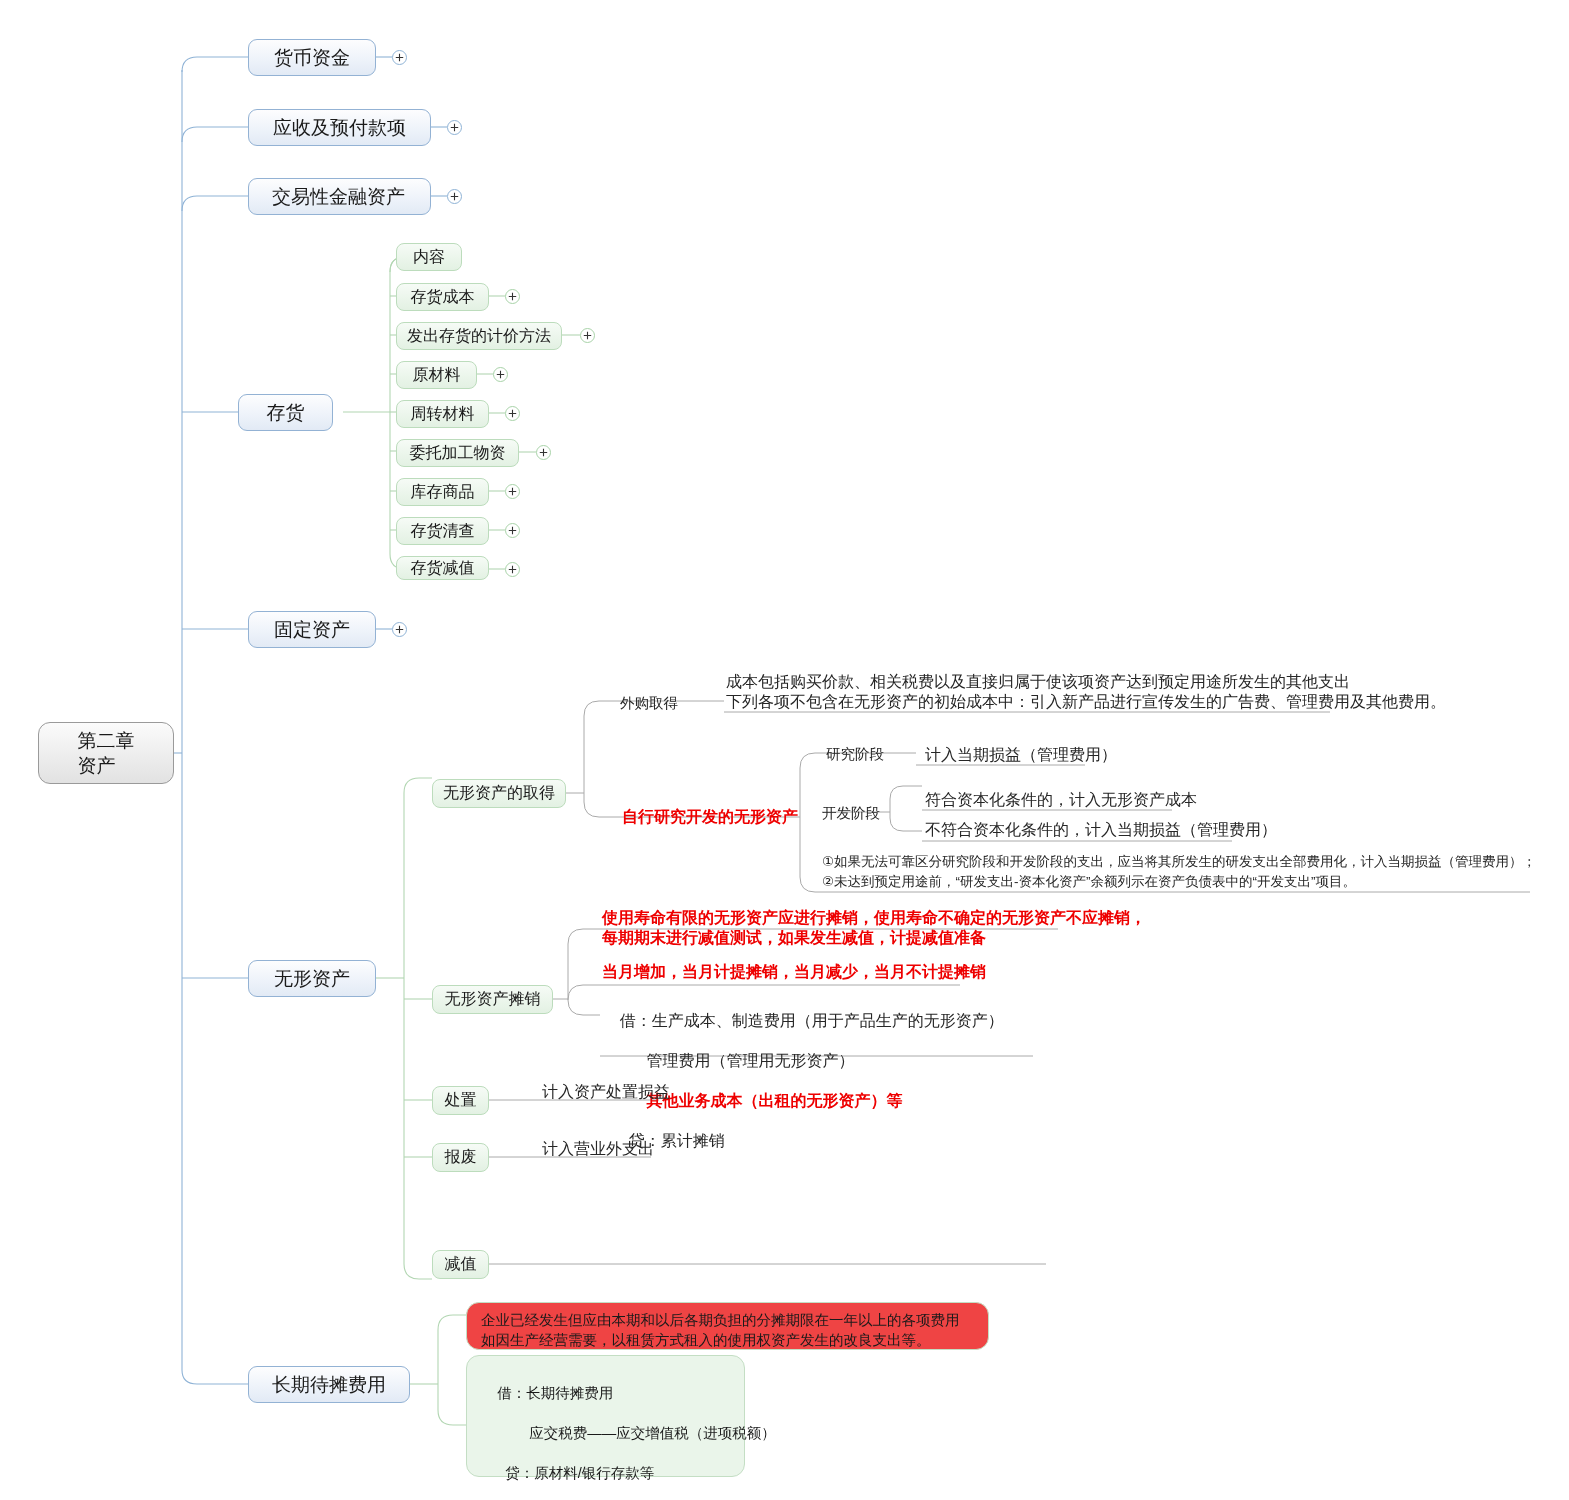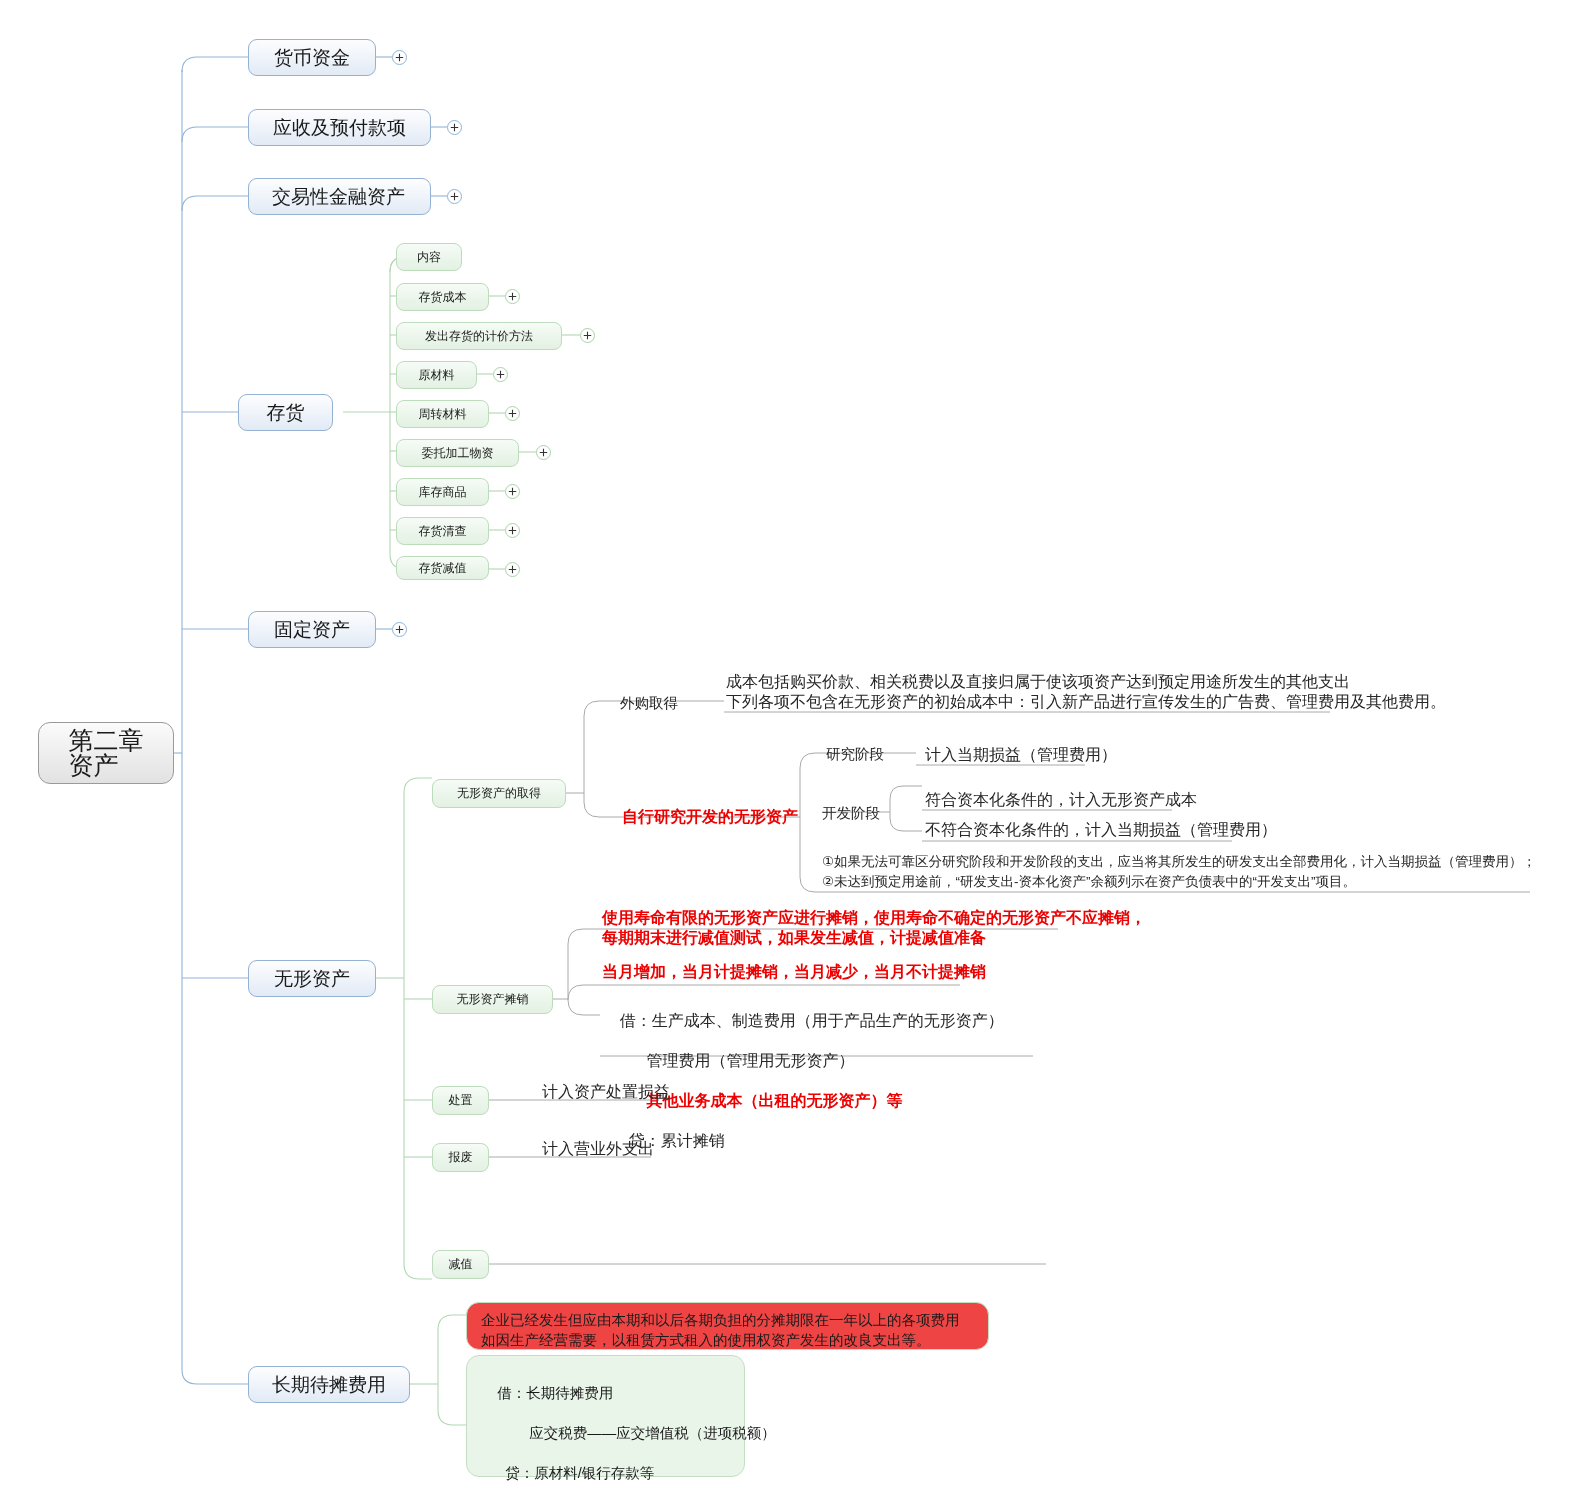--- a/index.html
+++ b/index.html
@@ -5,28 +5,28 @@
   html,body{margin:0;padding:0;background:#ffffff;}
   body{font-family:"Liberation Sans","DejaVu Sans",sans-serif;}
   #canvas{position:relative;width:1569px;height:1500px;background:#fff;overflow:hidden;}
   #wires{position:absolute;left:0;top:0;width:1569px;height:1500px;}
 
   
   .node{position:absolute;box-sizing:border-box;display:flex;align-items:center;
         justify-content:center;text-align:left;white-space:nowrap;color:#1a1a1a;}
 
   .root{background:linear-gradient(180deg,#fbfbfb 0%,#ededed 55%,#e2e2e2 100%);
-        border:1px solid #9a9a9a;border-radius:12px;font-size:25px;line-height:25px;
+        border:1px solid #9a9a9a;border-radius:12px;font-size:19px;line-height:25px;
         white-space:pre;padding:0 14px;}
 
   .lvl1{background:linear-gradient(180deg,#fdfdfe 0%,#eef3fa 55%,#e2eaf5 100%);
         border:1px solid #93b2d4;border-radius:9px;font-size:19px;padding:0 14px;}
 
   .lvl2{background:linear-gradient(180deg,#f6fbf6 0%,#eaf5ea 60%,#e3f1e3 100%);
-        border:1px solid #bcdcbc;border-radius:8px;font-size:12px;padding:0 10px;}
+        border:1px solid #bcdcbc;border-radius:8px;font-size:16px;padding:0 10px;}
 
   
   .blockbox{position:absolute;box-sizing:border-box;
         background:#eaf5ea;border:1px solid #c4dec4;border-radius:13px;
         font-size:14.5px;line-height:20px;color:#1a1a1a;padding:7px 14px;white-space:pre;}
   .blockbox.plain{background:#ef4444;}
 
   
   .leaf{position:absolute;font-size:16px;line-height:20px;color:#262626;white-space:pre;}
   .leaf.small{font-size:13.5px;line-height:19.5px;}

